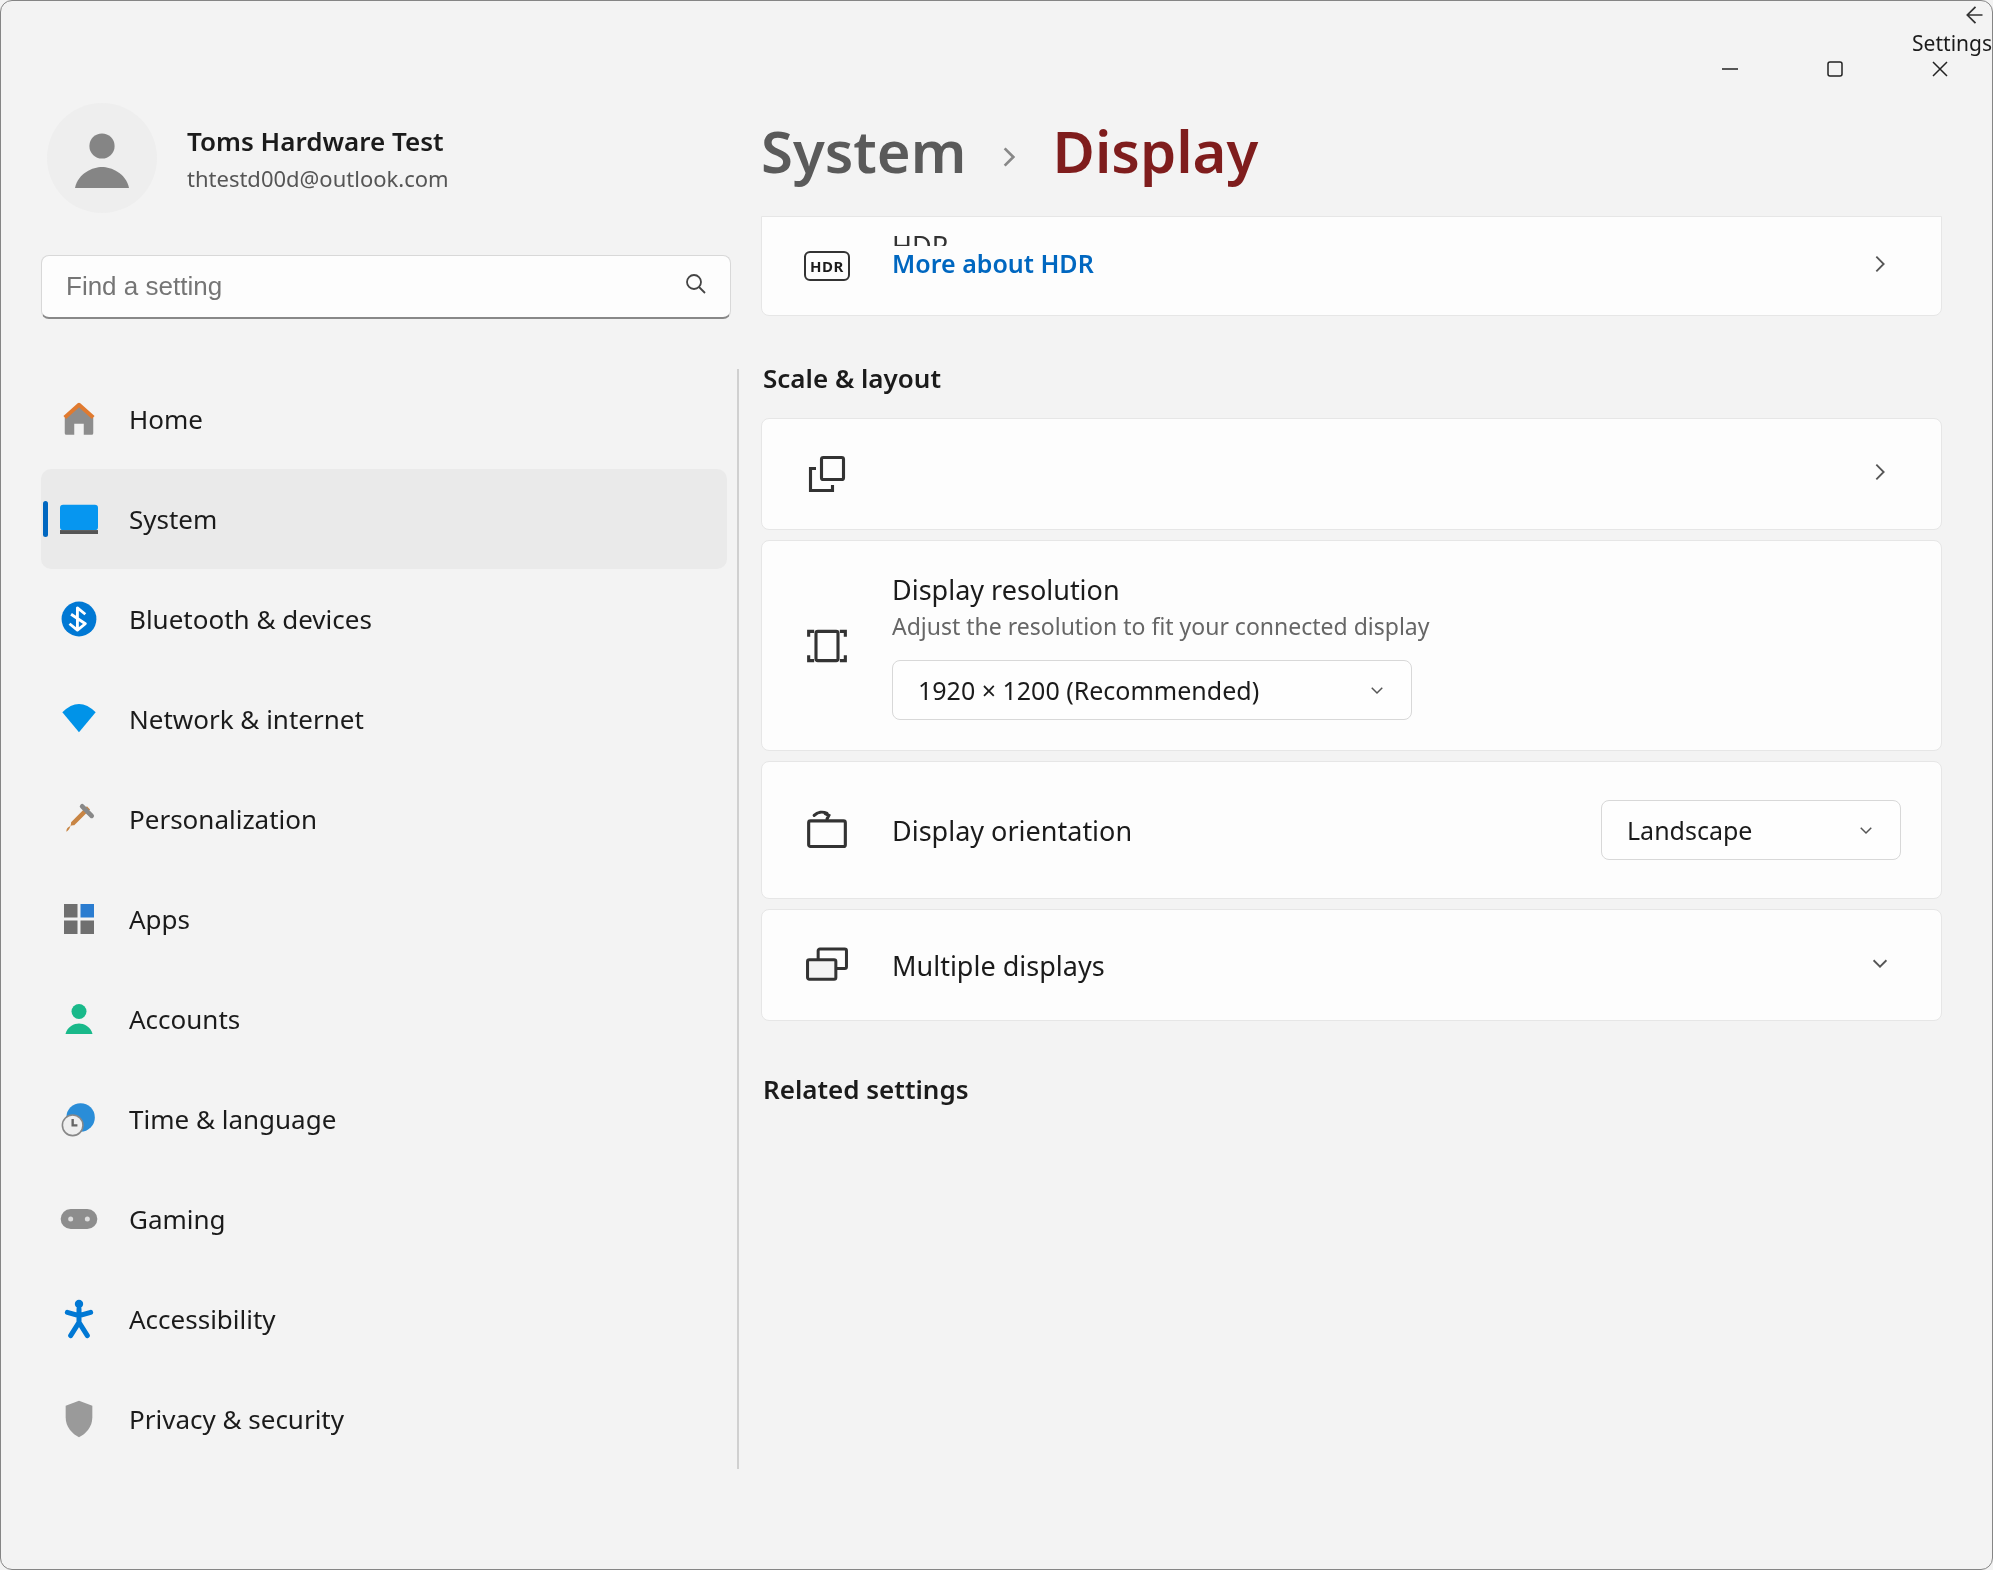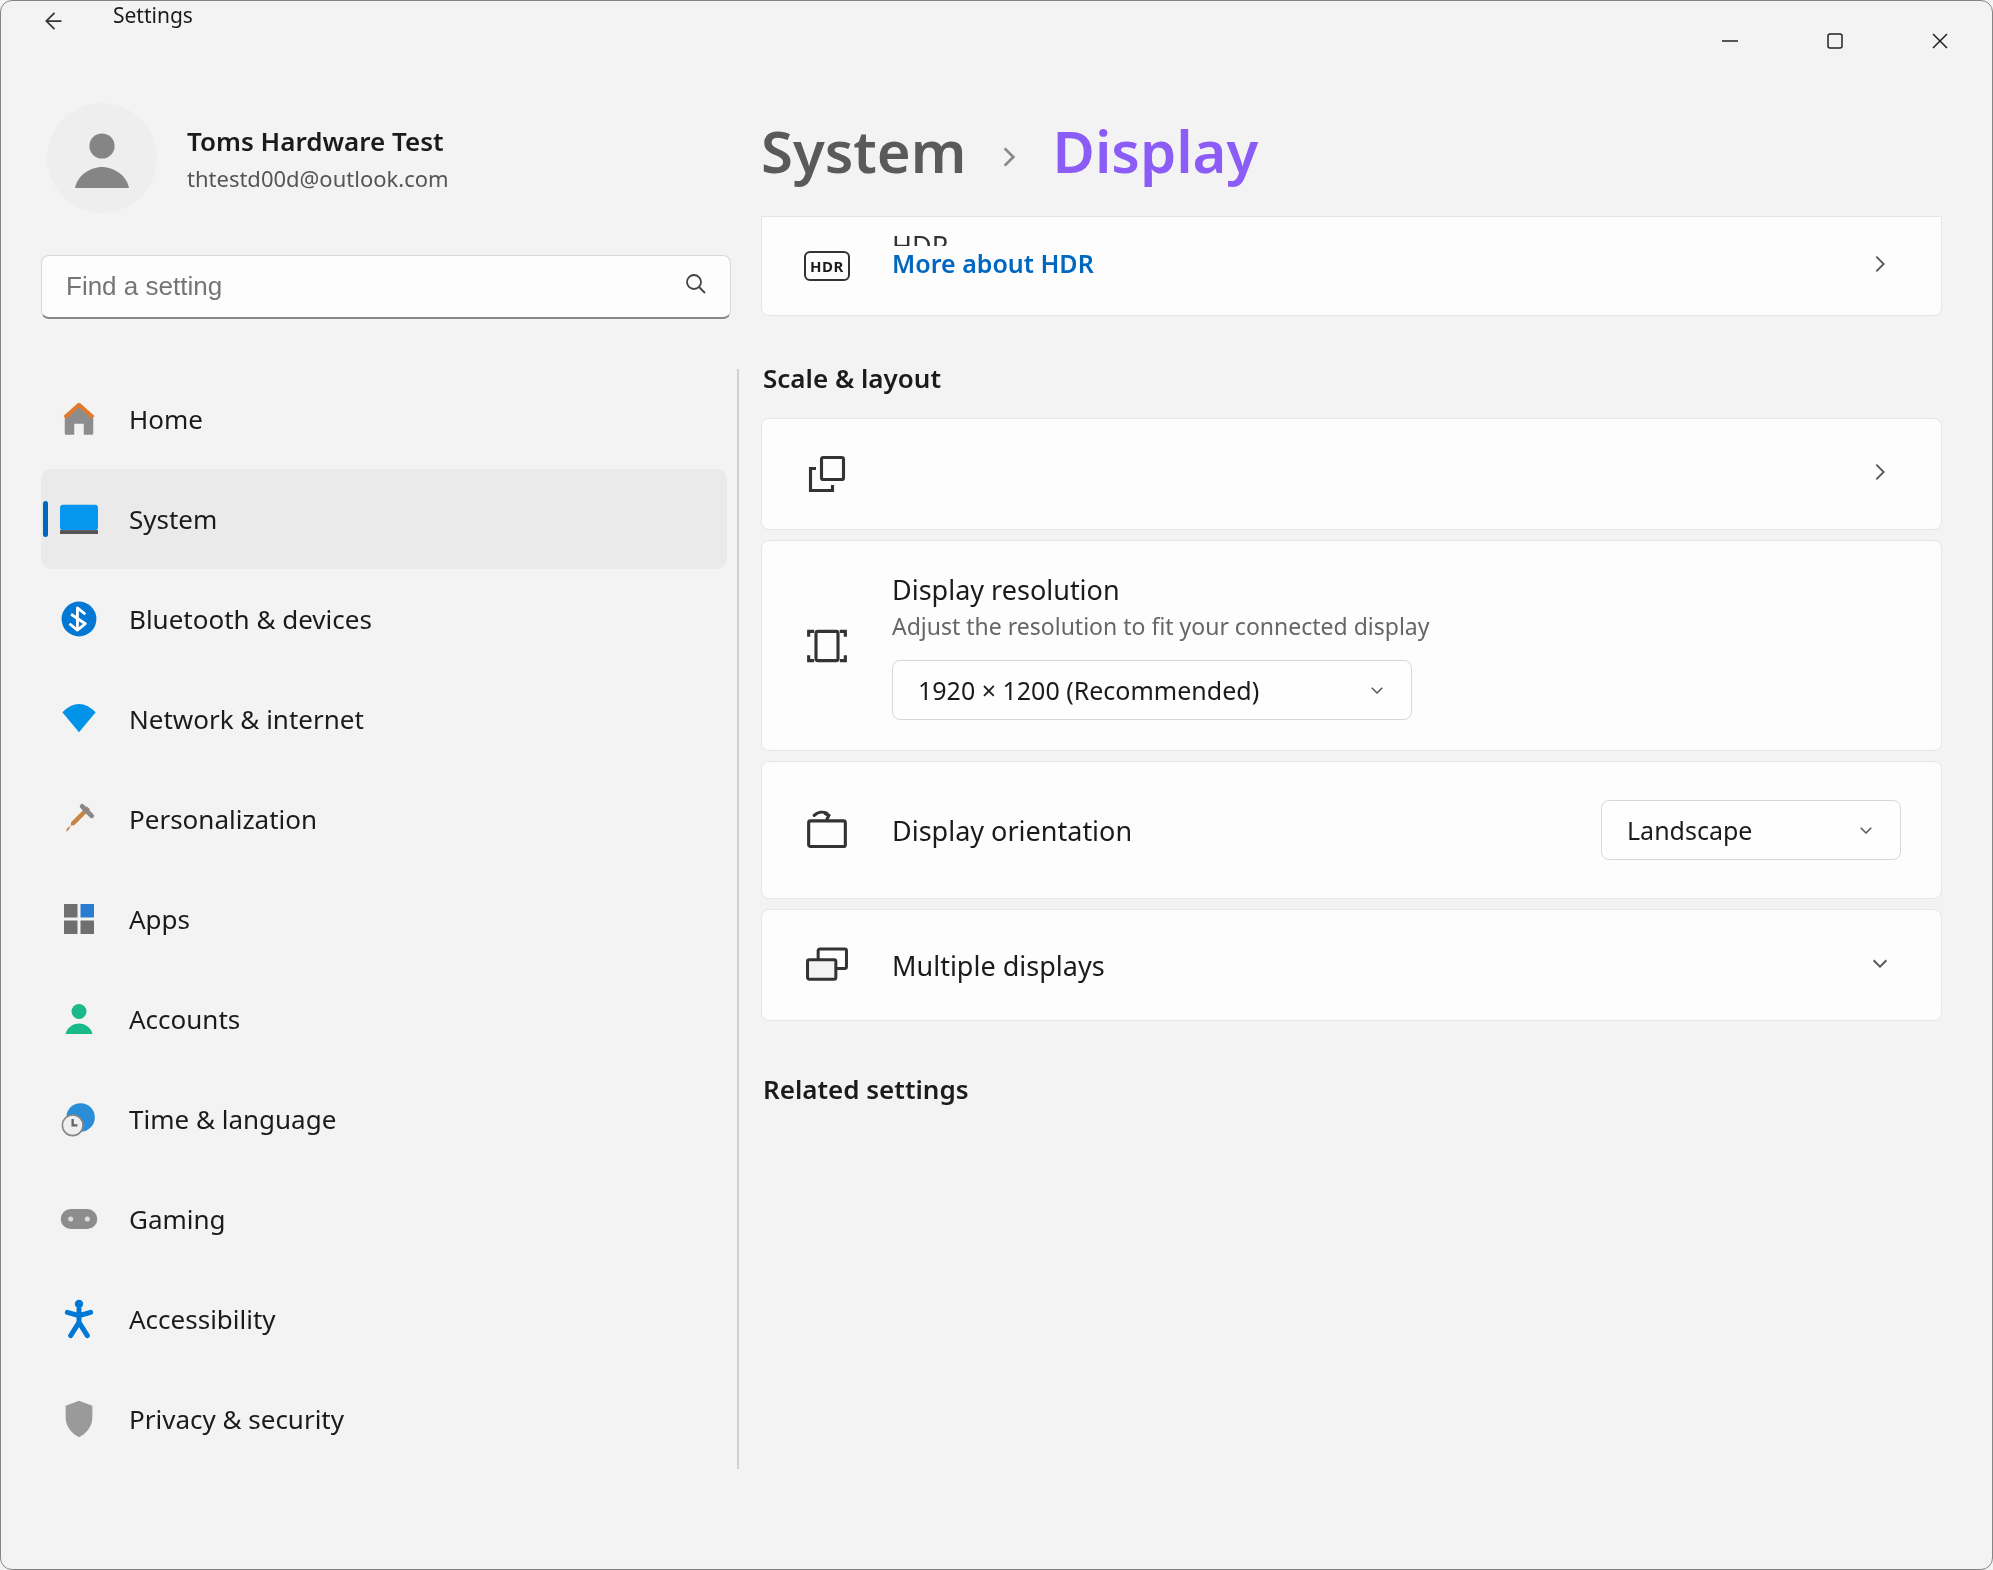--- a/index.html
+++ b/index.html
@@ -12,22 +12,23 @@
     color: #1b1b1b;
     overflow: hidden;
     border: 1px solid #858585;
     border-radius: 12px;
   }
 
   
   .titlebar {
     height: 80px;
     display: flex;
-    align-items: flex-start;
+    align-items: flex-end;
     padding-left: 30px;
+    flex-direction: column;
   }
   .back-btn {
     width: 40px; height: 40px;
     display:flex; align-items:center; justify-content:center;
     color:#333;
   }
   .app-title {
     margin-left: 42px;
     font-size: 21px;
     font-weight: 400;
@@ -142,21 +143,21 @@
 
   
   .crumb {
     display:flex;
     align-items:baseline;
     gap:30px;
     margin-bottom: 26px;
   }
   .crumb-sys { font-size: 58px; font-weight:600; color:#5a5a5a;}
   .crumb-sep { font-size: 40px; color:#888; font-weight:400; align-self:center; margin-top:8px;}
-  .crumb-cur { font-size: 58px; font-weight:600; color:#8b5cf6;}
+  .crumb-cur { font-size: 58px; font-weight:600; color:#7f1d1d;}
 
   
   .card {
     background:#fdfdfd;
     border:1px solid #e6e6e6;
     border-radius: 8px;
     margin-bottom: 10px;
     padding: 30px 40px;
     display:flex;
     align-items:center;

